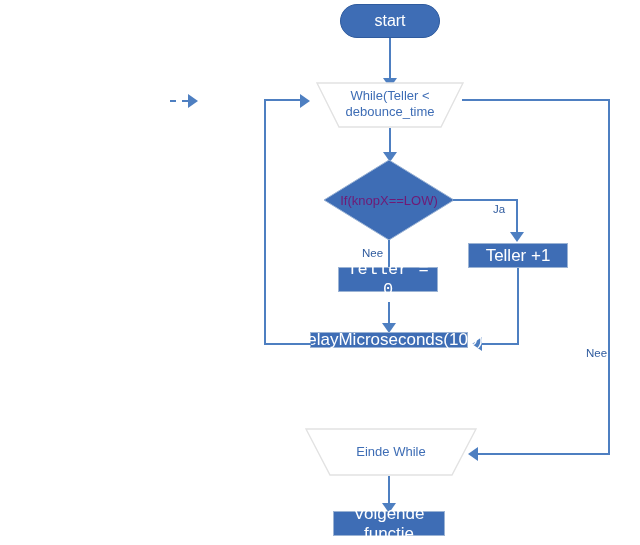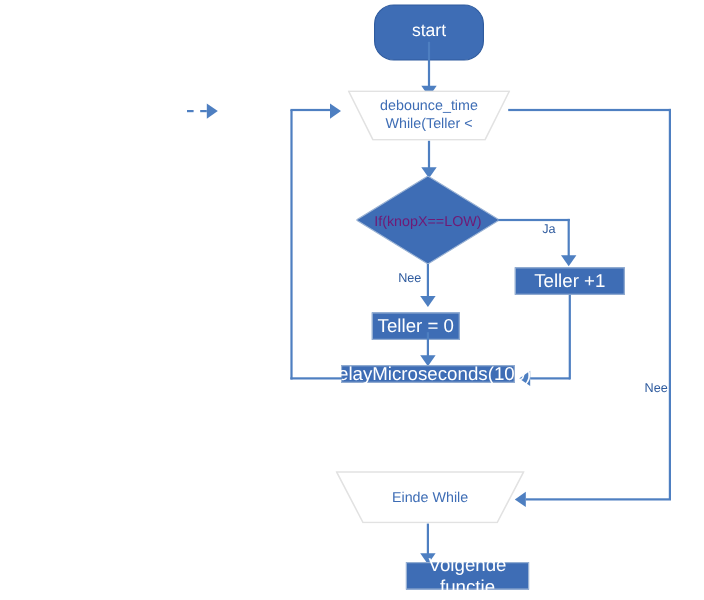--- a/index.html
+++ b/index.html
@@ -115,37 +115,37 @@
     color: #2F5B9E;
     font-size: 11.5px;
     white-space: nowrap;
   }
 </style>
 </head>
 <body>
 
 <div id="canvas">
 
-  <div class="node filled rounded" style="left:340px; top:4px; width:100px; height:51px;">start</div>
+  <div class="node filled rounded" style="left:340px; top:4px; width:100px; height:34px;">start</div>
 
   <div class="line vline" style="left:389px; top:38px; height:43px;"></div>
   <div class="arrow arrow-down" style="left:383px; top:78px;"></div>
 
 
   <div class="line dashed-h" style="left:170px; top:100px; width:18px;"></div>
   <div class="arrow arrow-right" style="left:188px; top:94px;"></div>
 
   <div class="trap-wrap" style="left:316px; top:82px; width:148px; height:46px;">
     <svg class="trap-shape" viewBox="0 0 148 46" preserveAspectRatio="none">
       <polygon points="1,1 147,1 125,45 23,45" fill="#ffffff" stroke="#E2E2E2" stroke-width="1.4"></polygon>
     </svg>
     <div class="trap-label two-line">
       <div>
+        <div>While(Teller &lt;</div>
         <div>debounce_time</div>
-        <div>While(Teller &lt;</div>
       </div>
     </div>
   </div>
 
   <div class="arrow arrow-right" style="left:300px; top:94px;"></div>
 
   <div class="line vline" style="left:389px; top:128px; height:28px;"></div>
   <div class="arrow arrow-down" style="left:383px; top:152px;"></div>
 
   <div class="diamond-wrap" style="left:324px; top:160px; width:130px; height:80px;">
@@ -163,21 +163,21 @@
   <div class="node filled" style="left:468px; top:243px; width:100px; height:25px;">Teller +1</div>
 
   <div class="line vline" style="left:517px; top:268px; height:77px;"></div>
   <div class="line hline" style="left:482px; top:343px; width:36px;"></div>
   <div class="arrow arrow-left" style="left:472px; top:337px;"></div>
 
   <div class="line vline" style="left:388px; top:240px; height:33px;"></div>
   <div class="arrow arrow-down" style="left:382px; top:269px;"></div>
   <div class="edge-label" style="left:362px; top:247px;">Nee</div>
 
-  <div class="node filled" style="left:338px; top:284px; width:80px; height:25px;">Teller = 0</div>
+  <div class="node filled" style="left:338px; top:267px; width:100px; height:25px;font-family:Liberation Mono, monospace;">Teller = 0</div>
 
   <div class="line vline" style="left:388px; top:302px; height:25px;"></div>
   <div class="arrow arrow-down" style="left:382px; top:323px;"></div>
 
   <div class="node filled" style="left:310px; top:332px; width:158px; height:16px;">DelayMicroseconds(100)</div>
 
   <div class="line hline" style="left:264px; top:343px; width:47px;"></div>
   <div class="line vline" style="left:264px; top:100px; height:245px;"></div>
   <div class="line hline" style="left:264px; top:99px; width:38px;"></div>
 
@@ -190,15 +190,15 @@
   <div class="trap-wrap" style="left:305px; top:428px; width:172px; height:48px;">
     <svg class="trap-shape" viewBox="0 0 172 48" preserveAspectRatio="none">
       <polygon points="1,1 171,1 147,47 25,47" fill="#ffffff" stroke="#E2E2E2" stroke-width="1.4"></polygon>
     </svg>
     <div class="trap-label">Einde While</div>
   </div>
 
   <div class="line vline" style="left:388px; top:476px; height:31px;"></div>
   <div class="arrow arrow-down" style="left:382px; top:503px;"></div>
 
-  <div class="node filled" style="left:333px; top:511px; width:112px; height:25px;margin-left:36px;">Volgende functie</div>
+  <div class="node filled" style="left:333px; top:511px; width:112px; height:25px;">Volgende functie</div>
 
 </div>
 
 </body></html>

